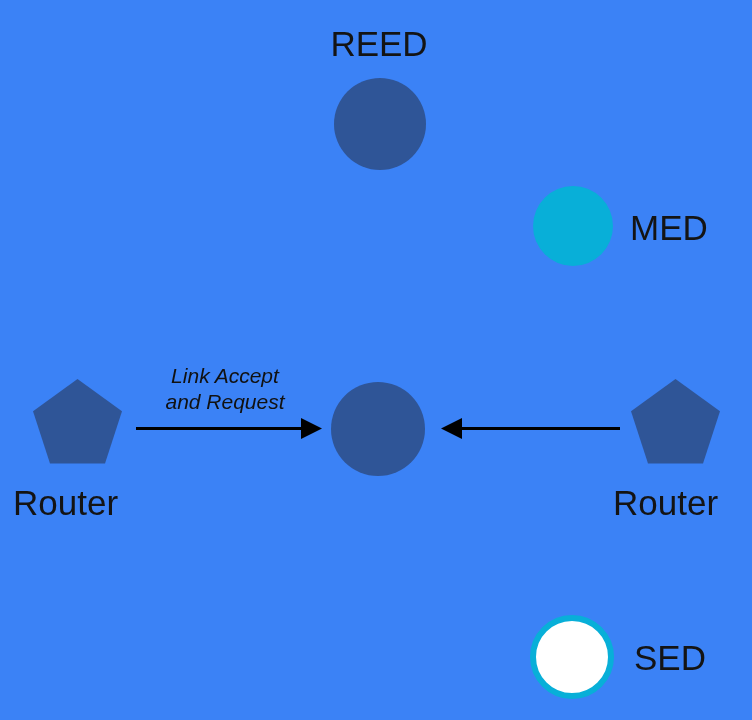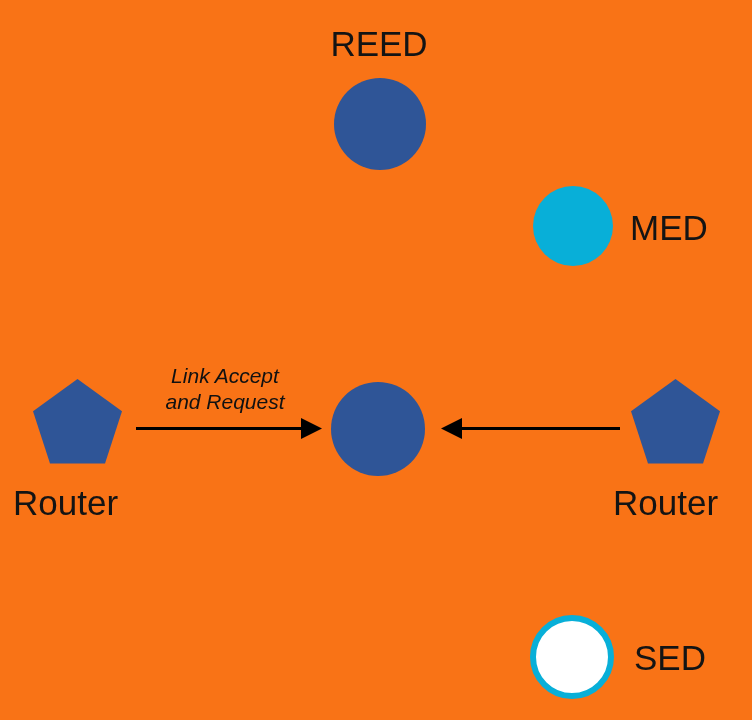--- a/index.html
+++ b/index.html
@@ -50,21 +50,21 @@
     fill: none;
   }
   .arrow-head {
     fill: #000000;
     stroke: none;
   }
 </style>
 </head>
 <body style="background: rgb(255, 255, 255);">
 
-<div id="diagram-root" style="background: #f97316;">
+<div id="diagram-root" style="background: #3b82f6;">
   <svg class="canvas" viewBox="0 0 752 720" xmlns="http://www.w3.org/2000/svg">
 
     <g>
       <text class="node-label" x="379" y="56" text-anchor="middle">REED</text>
       <circle cx="380" cy="124" r="46" fill="#2F5597"></circle>
     </g>
 
     <g>
       <circle cx="573" cy="226" r="40" fill="#08AFD8"></circle>
       <text class="node-label" x="630" y="240" text-anchor="start">MED</text>

